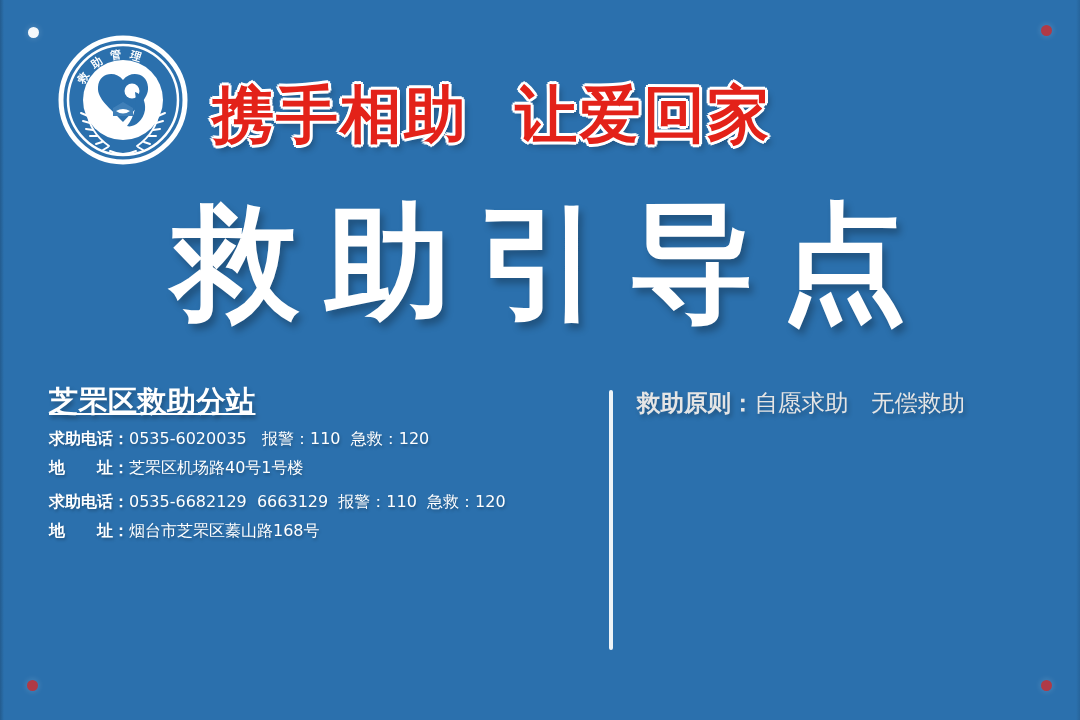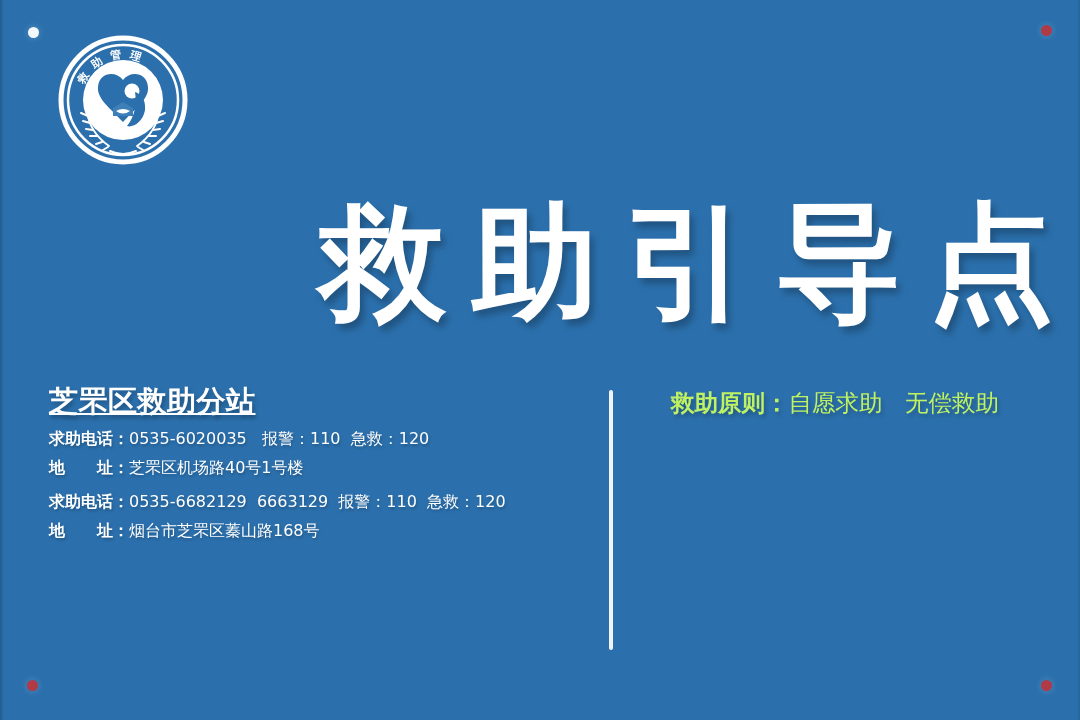--- a/index.html
+++ b/index.html
@@ -87,21 +87,21 @@
        0   -3px 0 #ffffff,  0    3px 0 #ffffff,
        4px  5px 6px rgba(0,0,0,0.28);
   }
 
   
   #main-title {
     position: absolute;
     left: 0;
     top: 186px;
     width: 1080px;
-    text-align: right;
+    text-align: center;
     color: #ffffff;
     font-size: 126px;
     font-weight: 700;
     line-height: 1.22;
     letter-spacing: 26px;
     text-indent: 26px;
     white-space: pre;
     text-shadow: 4px 6px 7px rgba(0,0,0,0.26);
   }
 
@@ -142,25 +142,24 @@
   }
   .info-line .lbl { font-weight: 700; }
   .info-line .val { font-weight: 400; }
 
   
   #right-col {
     position: absolute;
     left: 637px;
     top: 382px;
     width: 410px;
-    color: #bef264;
+    color: #e5e5e5;
     font-size: 23.5px;
     line-height: 1.82;
     text-shadow: 2px 3px 4px rgba(0,0,0,0.26);
-    margin-left: 34px;
   }
   #right-col .r-line { white-space: pre-wrap; }
   #right-col .lbl { font-weight: 700; }
   #right-col .val { font-weight: 400; }
   .nowrap { white-space: pre; }
 </style>
 </head>
 <body>
 
 <div id="board">
@@ -197,20 +196,21 @@
           <path d="M101 82 l7 -3 M99 89 l7 -2 M96 96 l7 -1 M92 102 l7 0 M87 108 l6 2 M81 113 l5 3"></path>
           <path d="M53 117 q13 6 26 0"></path>
         </g>
 
         <text font-family="DejaVu Sans, Liberation Sans, sans-serif" font-size="11" font-weight="700" fill="#ffffff" letter-spacing="2">
           <textPath href="#arcpath" startOffset="12%">救 助 管 理</textPath>
         </text>
       </svg>
     </div>
 
+    <div id="slogan">携手相助  让爱回家</div>
   </div>
 
   <div id="main-title">救助引导点</div>
 
   <div id="divider"></div>
 
   <div id="left-col">
 
     <div class="org-block">
       <div class="org-name">芝罘区救助分站</div>

